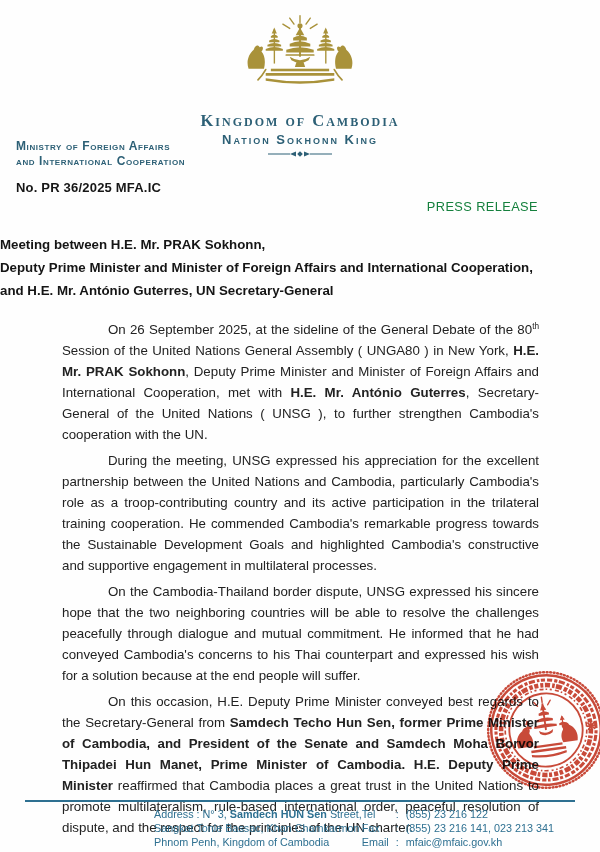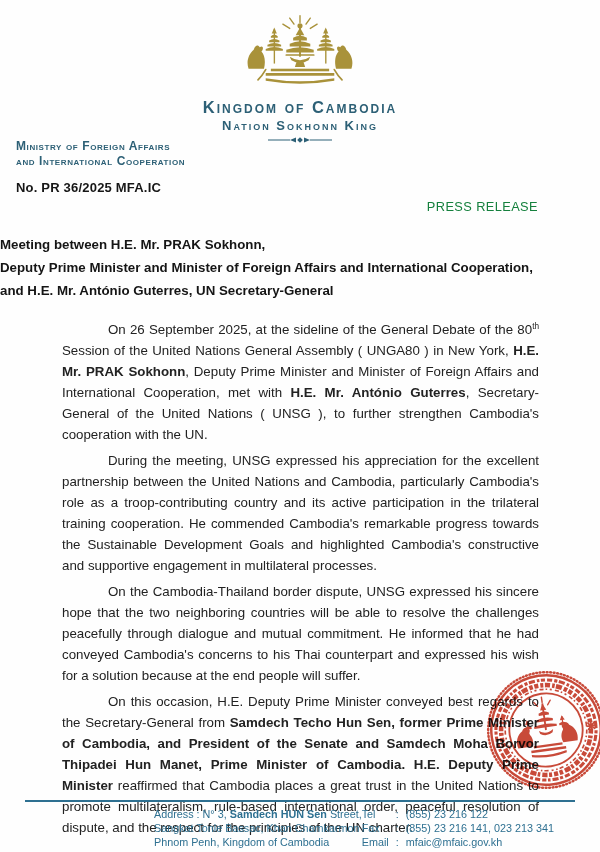--- a/index.html
+++ b/index.html
@@ -9,26 +9,27 @@
     margin:0 auto;
     background:#fefefe;
     overflow:hidden;
     font-family:"Liberation Sans", sans-serif;
     color:var(--body-text,#222);
   }
   
   .masthead{position:absolute;top:12px;left:0;width:100%;text-align:center;}
   .crest{display:block;margin:0 auto;width:120px;height:86px;}
   .kingdom{
-    margin-top:0;
+    margin-top:13px;
     font-variant-caps:small-caps;
     font-weight:bold;
     font-size:16.5px;
     letter-spacing:2px;
     color:var(--header-teal,#2d6076);
+    font-family:Liberation Serif, serif;
   }
   .motto{
     margin-top:1px;
     font-variant-caps:small-caps;
     font-weight:bold;
     font-size:13px;
     letter-spacing:2px;
     color:var(--header-teal,#2d6076);
   }
   .divider{display:block;margin:2px auto 0;width:64px;height:10px;}

